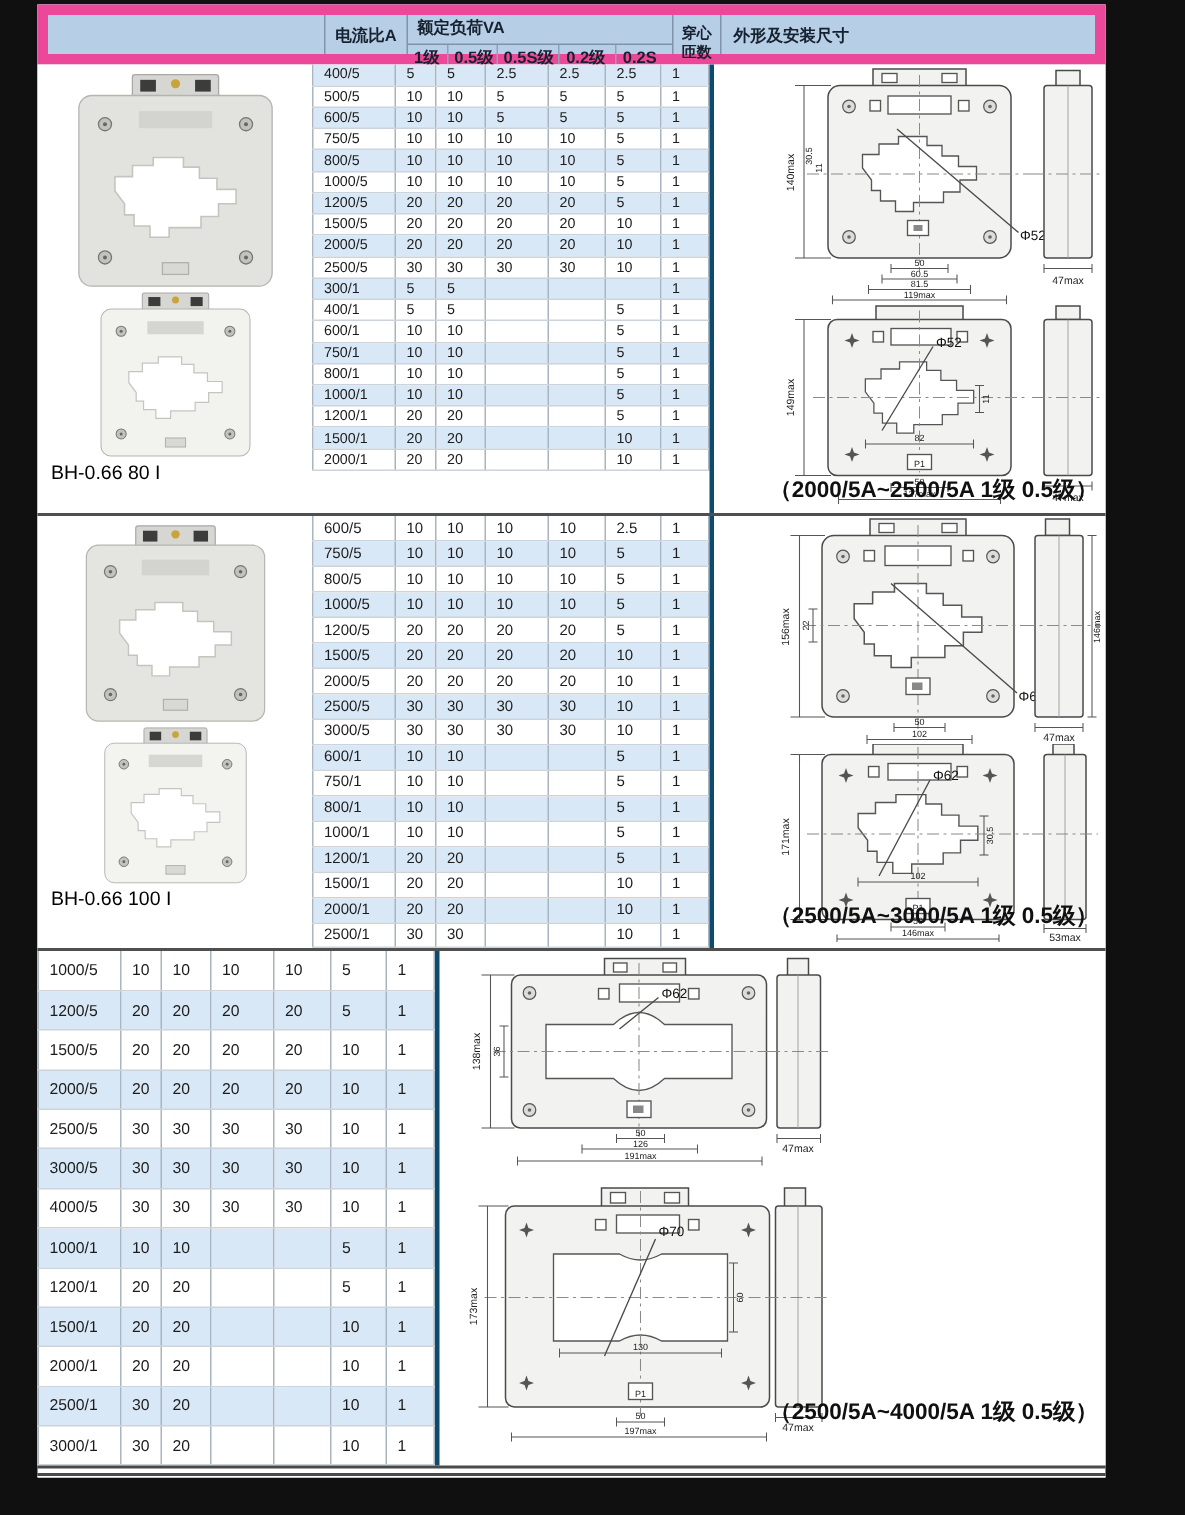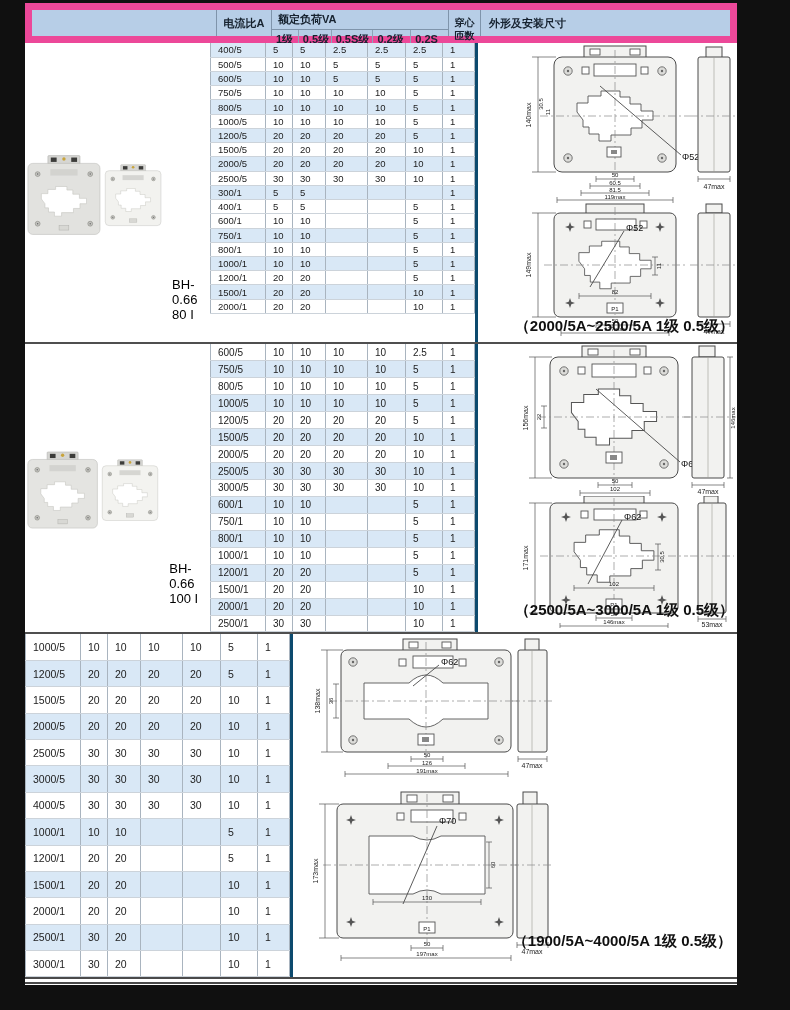--- a/index.html
+++ b/index.html
@@ -15,21 +15,21 @@
   .h-load-sub{display:flex;flex:1;}
   .h-load-sub div{line-height:19px;padding-left:4px;box-sizing:border-box;border-right:1px solid #8fa3b8;}
   .h-load-sub div:last-child{border-right:none;}
   .hc0{width:27px}.hc1{width:33px}.hc2{width:42px}.hc3{width:38px}.hc4{width:37px}
   .h-pierce{width:32px;border-right:1px solid #7f94ab;box-sizing:border-box;text-align:center;font-size:10px;line-height:13px;padding-top:6px;}
   .h-dims{flex:1;display:flex;align-items:center;padding-left:8px;}
   
   .section{display:flex;background:#fff;}
   .section + .section{border-top:2px solid #4f4f4f;}
   .s1{height:299px}.s2{height:288px}.s3{height:343px}
-  .photo-col{width:185px;display:flex;align-items:center;padding-top:5px;box-sizing:border-box;}
+  .photo-col{width:185px;display:flex;flex-direction:column;align-items:center;padding-top:5px;box-sizing:border-box;}
   .model{align-self:flex-start;margin-top:auto;margin-left:9px;font-size:13px;color:#000;}
   .s1 .model{margin-bottom:20px}.s2 .model{margin-bottom:26px}.s3 .model{margin-bottom:52px}
   
   table.spec{border-collapse:collapse;table-layout:fixed;width:264px;align-self:flex-start;}
   table.spec td{box-sizing:border-box;border-right:1px solid #a9b4bf;border-bottom:1px solid #ccd3da;padding:0 0 0 7px;color:#1c1c1c;overflow:hidden;white-space:nowrap;}
   table.spec td:first-child{border-left:1px solid #a9b4bf;}
   table.spec tr.alt{background:#d9e8f6;}
   .s1 table.spec tr{height:14.24px}.s1 table.spec td{font-size:9.5px}
   .s2 table.spec tr{height:16.94px}.s2 table.spec td{font-size:10px}
   .s3 table.spec tr{height:26.38px}.s3 table.spec td{font-size:10.5px}
@@ -956,21 +956,21 @@
           <rect x="230" y="10" width="14" height="13" class="d-body"></rect>
           <rect x="224" y="22" width="31" height="134" rx="2" class="d-body"></rect>
           <line x1="239" y1="22" x2="239" y2="156" stroke="#9a9a96" stroke-width="0.6"></line>
           <line x1="218" y1="83" x2="259" y2="83" class="d-dash"></line>
           <line x1="224" y1="163" x2="255" y2="163" class="d-dim"></line>
               <line x1="224" y1="160" x2="224" y2="166" class="d-dim"></line>
               <line x1="255" y1="160" x2="255" y2="166" class="d-dim"></line>
           <text x="239" y="172" text-anchor="middle" class="d-txt">47max</text>
         </g>
       </svg>
-      <div class="caption">（1900/5A~4000/5A 1级 0.5级）</div>
+      <div class="caption">（2500/5A~4000/5A 1级 0.5级）</div>
     </div>
   </div>
 
   <div class="double-line"></div>
   <div class="bottom-gap"></div>
 
 </div>
 </div>
 
 </body></html>

